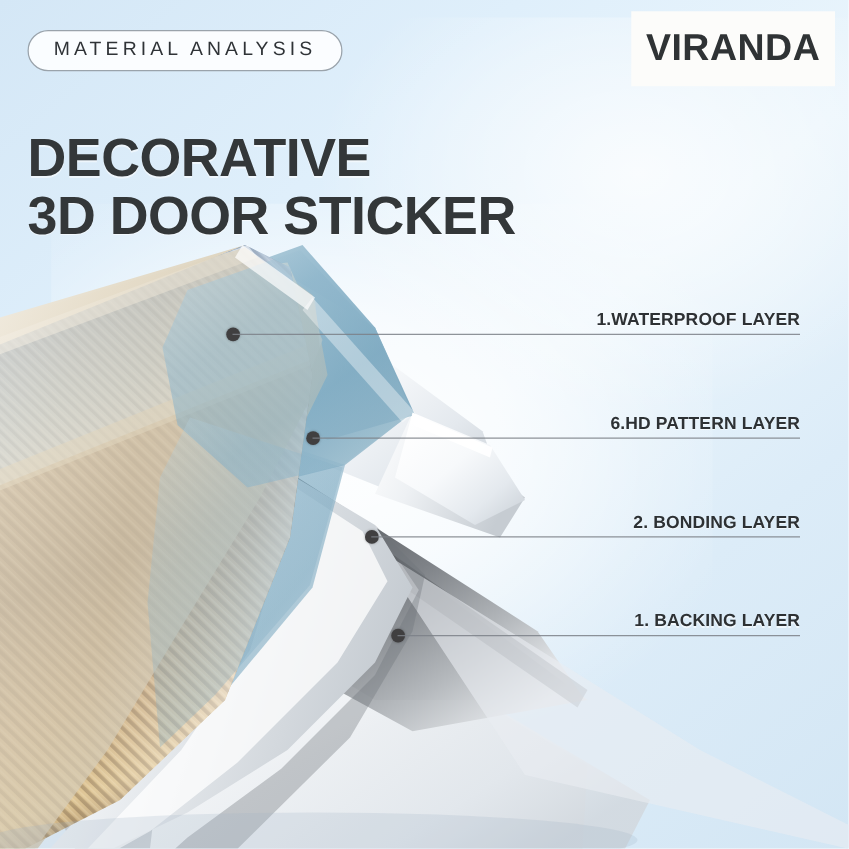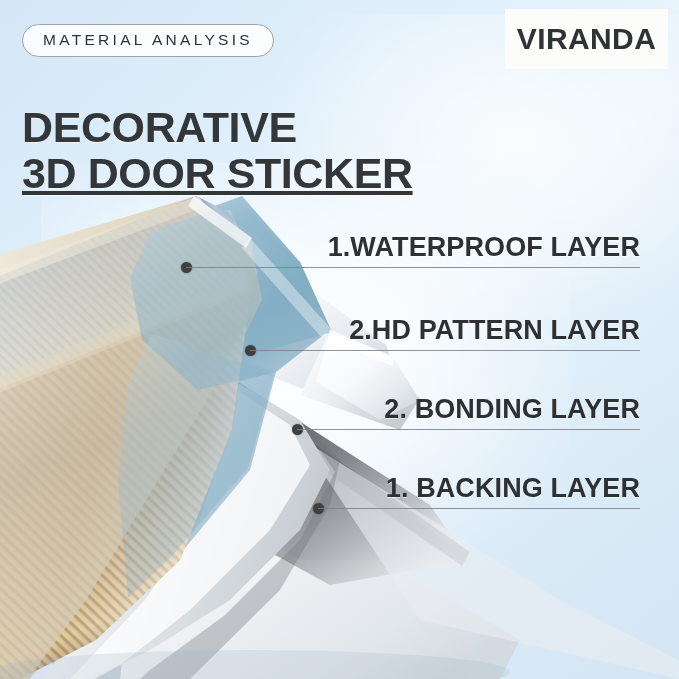--- a/index.html
+++ b/index.html
@@ -61,21 +61,21 @@
     top: 66px;
     color: #333739;
     font-size: 43px;
     font-weight: bold;
     line-height: 1.07;
     letter-spacing: -0.4px;
     white-space: nowrap;
     text-shadow: 0 1px 0 rgba(255,255,255,0.55);
     margin-top: 38px;
   }
-  .headline .l2 { display: block; text-decoration: underline; }
+  .headline .l2 { display: block; }
 
   .brand-box {
     position: absolute;
     left: 505px;
     top: 9px;
     width: 163px;
     height: 60px;
     background: #fcfcfa;
     display: flex;
     align-items: center;
@@ -118,21 +118,21 @@
     border-radius: 50%;
     background: #403f40;
     left: -5px;
     top: -5px;
     box-shadow: 0 0 2px rgba(0,0,0,0.35);
   }
   .callout .label {
     position: absolute;
     right: 0;
     bottom: 4px;
-    font-size: 27px;
+    font-size: 14px;
     font-weight: bold;
     color: #2d3134;
     letter-spacing: 0.1px;
     white-space: nowrap;
     text-shadow: 0 1px 0 rgba(255,255,255,0.6);
   }
 </style>
 </head>
 <body>
 
@@ -310,21 +310,21 @@
 
   <div class="callout" id="callout-1" style="left: 186px; top: 267px; width: 454px;">
     <span class="dot"></span>
     <span class="lead-line" style="width: 454px;"></span>
     <span class="label">1.WATERPROOF LAYER</span>
   </div>
 
   <div class="callout" id="callout-2" style="left: 250px; top: 350px; width: 390px;">
     <span class="dot"></span>
     <span class="lead-line" style="width: 390px;"></span>
-    <span class="label">2.HD PATTERN LAYER</span>
+    <span class="label">6.HD PATTERN LAYER</span>
   </div>
 
   <div class="callout" id="callout-3" style="left: 297px; top: 429px; width: 343px;">
     <span class="dot"></span>
     <span class="lead-line" style="width: 343px;"></span>
     <span class="label">2. BONDING LAYER</span>
   </div>
 
   <div class="callout" id="callout-4" style="left: 318px; top: 508px; width: 322px;">
     <span class="dot"></span>

